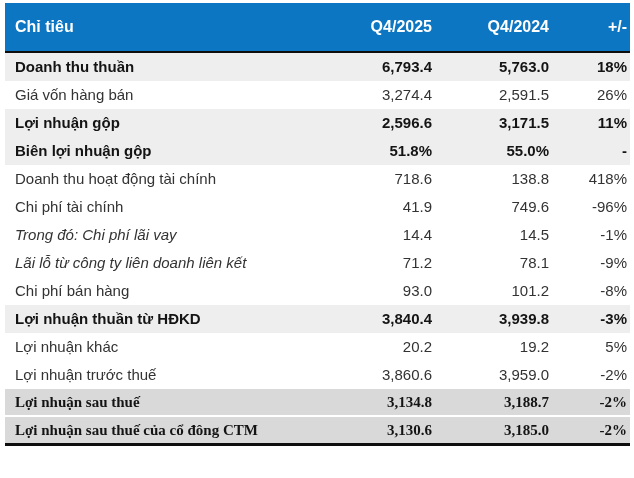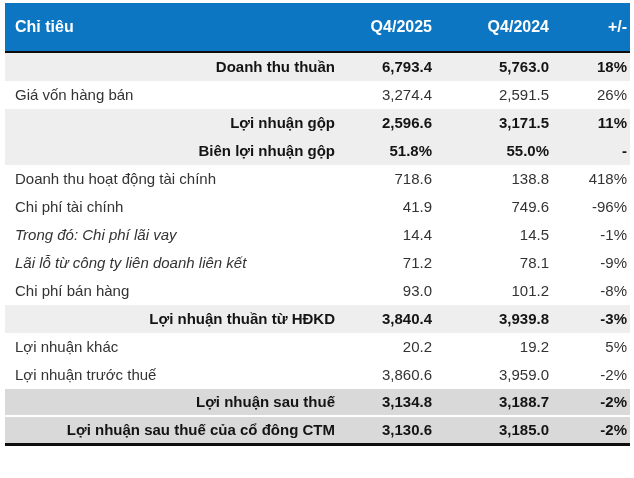--- a/index.html
+++ b/index.html
@@ -42,23 +42,23 @@
   th.num{text-align:right;padding-right:3px;}
   tbody td{
     height:28px;line-height:28px;
     padding:0;
     white-space:nowrap;overflow:hidden;
   }
   td.label{text-align:left;padding-left:10px;}
   td.num{text-align:right;padding-right:3px;}
   td.italic{font-style:italic;}
   tr.emph-light{background:var(--row-light);}
-  tr.emph-dark{background:var(--row-dark);}
+  tr.emph-dark{background:var(--row-dark);font-family:Liberation Serif, serif;}
   tr.emph-dark td{height:26px;line-height:26px;}
-  tr.bold td{font-weight:700;color:var(--text-bold);text-align:right;}
+  tr.bold td{font-weight:700;color:var(--text-bold);}
   tr.divider-top td{border-top:2px solid #ffffff;}
   tbody tr:last-child td{border-bottom:3px solid var(--rule);}
 </style>
 </head>
 <body>
 
 <div class="page">
   <table class="fin-table">
     <colgroup>
       <col class="c-label">

